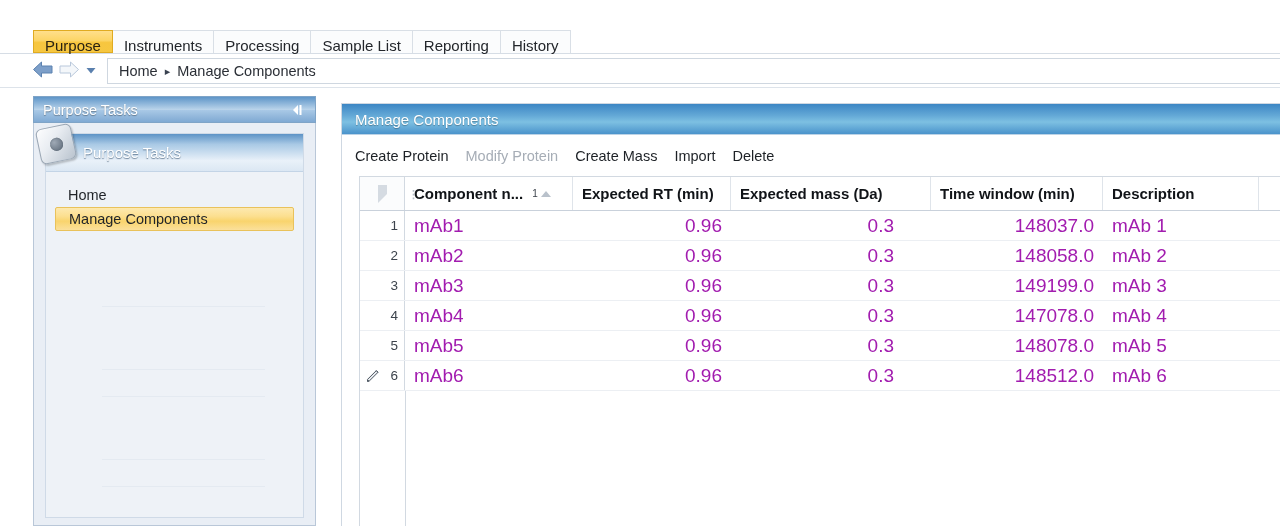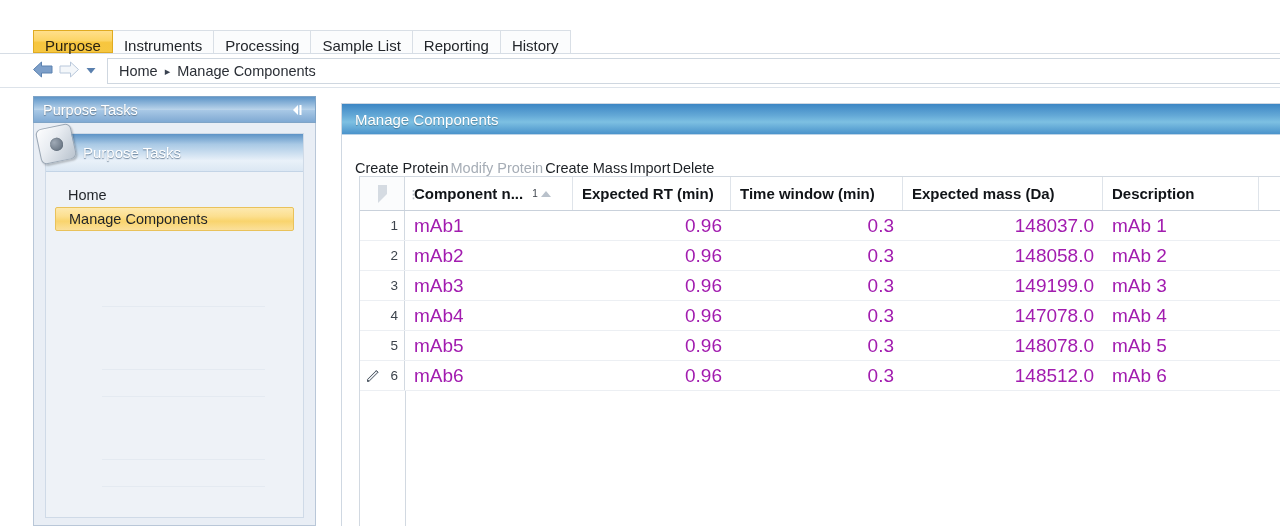--- a/index.html
+++ b/index.html
@@ -229,23 +229,22 @@
     text-shadow: 0 1px 1px rgba(0,0,0,.3);
     box-sizing: border-box;
     border-bottom: 1px solid #bcd3e6;
   }
   .toolbar {
     height: 41px;
     background: #ffffff;
     display: flex;
     align-items: center;
     padding-left: 13px;
-    gap: 2px;
-    box-sizing: border-box;
-    margin-top: 12px;
+    gap: 17px;
+    box-sizing: border-box;
   }
   .tb-btn {
     font-size: 14.5px;
     color: #1d2126;
     cursor: default;
     white-space: nowrap;
   }
   .tb-btn.disabled { color: #a6adb6; }
 
   
@@ -481,25 +480,25 @@
           <span class="grip">⋮</span>
           <span>Component n...</span>
           <span class="sortmark">
             <span class="sortnum">1</span>
             <span class="sortarrow"></span>
           </span>
         </div>
         <div class="hcell c-rt">
           <span>Expected RT (min)</span>
         </div>
+        <div class="hcell c-mass">
+          <span>Expected mass (Da)</span>
+        </div>
         <div class="hcell c-tw">
           <span>Time window (min)</span>
-        </div>
-        <div class="hcell c-mass">
-          <span>Expected mass (Da)</span>
         </div>
         <div class="hcell c-desc">
           <span>Description</span>
         </div>
         <div class="hcell c-tail"></div>
       </div>
 
       <div class="grow">
         <div class="gcell rowhdr">
             <span>1</span>

